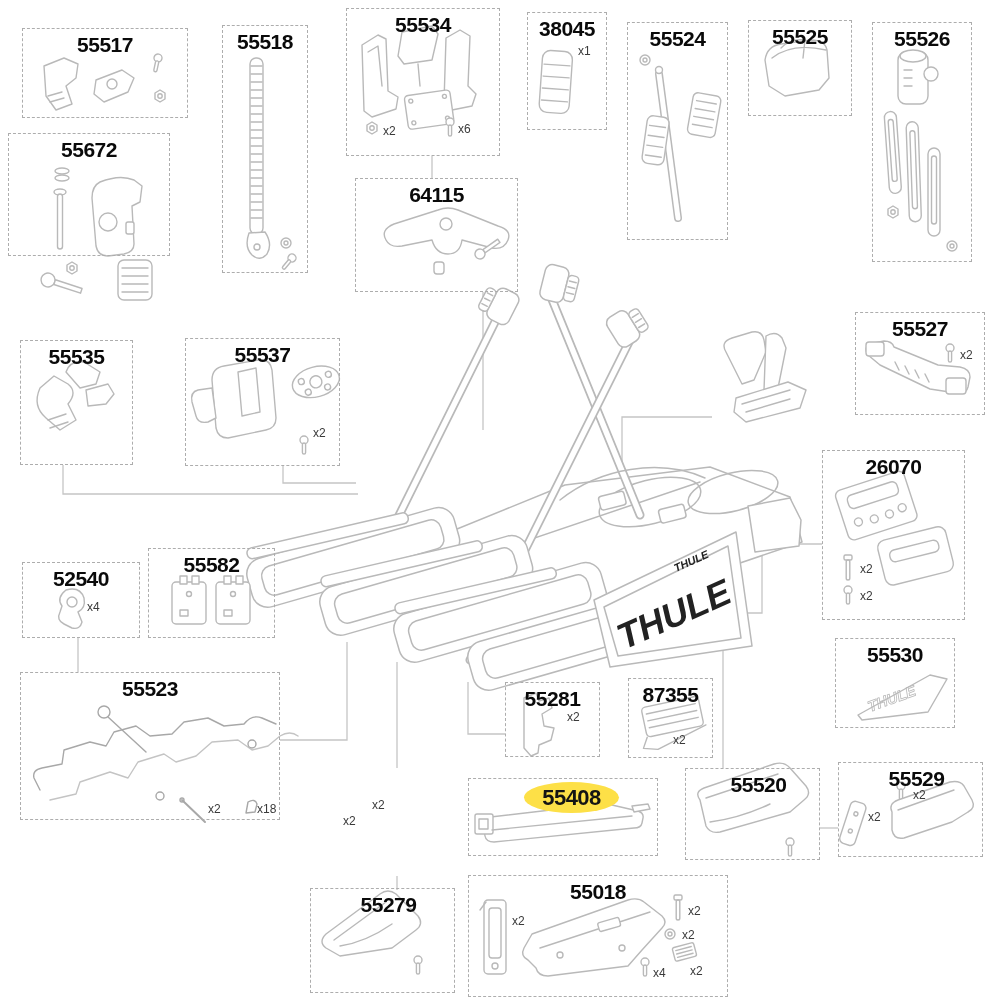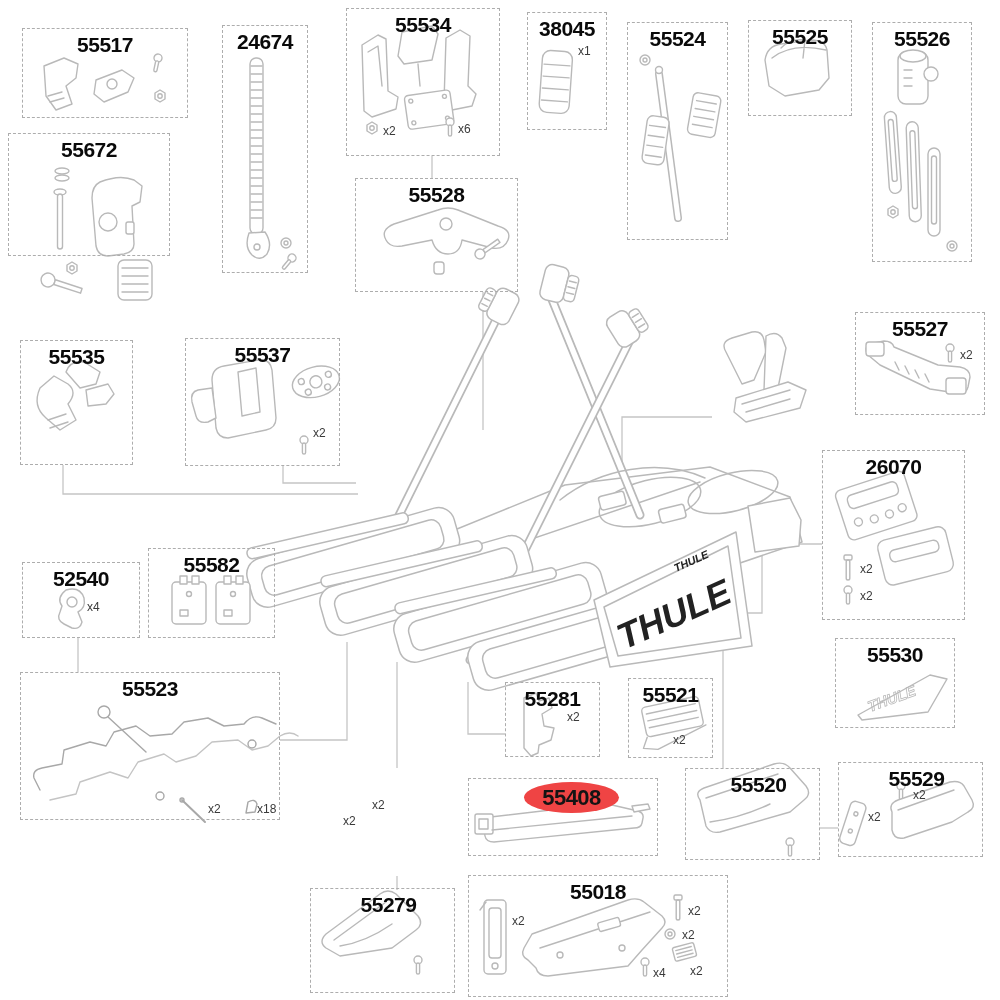--- a/index.html
+++ b/index.html
@@ -4,21 +4,21 @@
 <style>
   html,body{margin:0;padding:0;background:#fff;}
   #stage{position:relative;width:1000px;height:1000px;background:#fff;overflow:hidden;
          font-family:"Liberation Sans",sans-serif;}
   #art{position:absolute;left:0;top:0;z-index:1;}
   .pbox{position:absolute;border:1px dashed #adadad;z-index:2;box-sizing:border-box;background:transparent;}
   .pnum{display:block;text-align:center;margin-top:4px;font-weight:700;font-size:21px;
         letter-spacing:-0.5px;color:#0a0a0a;line-height:1.1;}
   .pnum-left{text-align:center;padding-left:12px;}
   .qty{position:absolute;font-size:12px;color:#3a3a3a;z-index:3;white-space:nowrap;}
-  .hl{position:absolute;background:#ef4444;border-radius:50%;display:flex;align-items:center;
+  .hl{position:absolute;background:#fde047;border-radius:50%;display:flex;align-items:center;
       justify-content:center;font-weight:700;font-size:22px;letter-spacing:-0.5px;color:#141414;z-index:3;}
 </style>
 </head>
 <body>
 
 <div id="stage">
 
 <svg id="art" width="1000" height="1000" viewBox="0 0 1000 1000">
   <defs>
     <g id="scr">
@@ -384,39 +384,39 @@
   </g>
 </svg>
 
 <div class="pbox" style="left:22px;top:28px;width:166px;height:90px">
       <span class="pnum">55517</span>
     </div>
 <div class="pbox" style="left:8px;top:133px;width:162px;height:123px">
       <span class="pnum">55672</span>
     </div>
 <div class="pbox" style="left:222px;top:25px;width:86px;height:248px">
-      <span class="pnum">24674</span>
+      <span class="pnum">55518</span>
     </div>
 <div class="pbox" style="left:346px;top:8px;width:154px;height:148px">
       <span class="pnum">55534</span>
     </div>
 <div class="pbox" style="left:527px;top:12px;width:80px;height:118px">
       <span class="pnum">38045</span>
     </div>
 <div class="pbox" style="left:627px;top:22px;width:101px;height:218px">
       <span class="pnum">55524</span>
     </div>
 <div class="pbox" style="left:748px;top:20px;width:104px;height:96px">
       <span class="pnum">55525</span>
     </div>
 <div class="pbox" style="left:872px;top:22px;width:100px;height:240px">
       <span class="pnum">55526</span>
     </div>
 <div class="pbox" style="left:355px;top:178px;width:163px;height:114px">
-      <span class="pnum">55528</span>
+      <span class="pnum">64115</span>
     </div>
 <div class="pbox" style="left:20px;top:340px;width:113px;height:125px">
       <span class="pnum">55535</span>
     </div>
 <div class="pbox" style="left:185px;top:338px;width:155px;height:128px">
       <span class="pnum">55537</span>
     </div>
 <div class="pbox" style="left:855px;top:312px;width:130px;height:103px">
       <span class="pnum">55527</span>
     </div>
@@ -432,21 +432,21 @@
 <div class="pbox" style="left:148px;top:548px;width:127px;height:90px">
       <span class="pnum">55582</span>
     </div>
 <div class="pbox" style="left:20px;top:672px;width:260px;height:148px">
       <span class="pnum">55523</span>
     </div>
 <div class="pbox" style="left:505px;top:682px;width:95px;height:75px">
       <span class="pnum">55281</span>
     </div>
 <div class="pbox" style="left:628px;top:678px;width:85px;height:80px">
-      <span class="pnum">55521</span>
+      <span class="pnum">87355</span>
     </div>
 <div class="pbox" style="left:468px;top:778px;width:190px;height:78px">
   <div class="hl" style="left:55px;top:3px;width:95px;height:31px">55408</div>
 </div>
 <div class="pbox" style="left:685px;top:768px;width:135px;height:92px">
       <span class="pnum pnum-left">55520</span>
     </div>
 <div class="pbox" style="left:838px;top:762px;width:145px;height:95px">
       <span class="pnum pnum-left">55529</span>
     </div>

